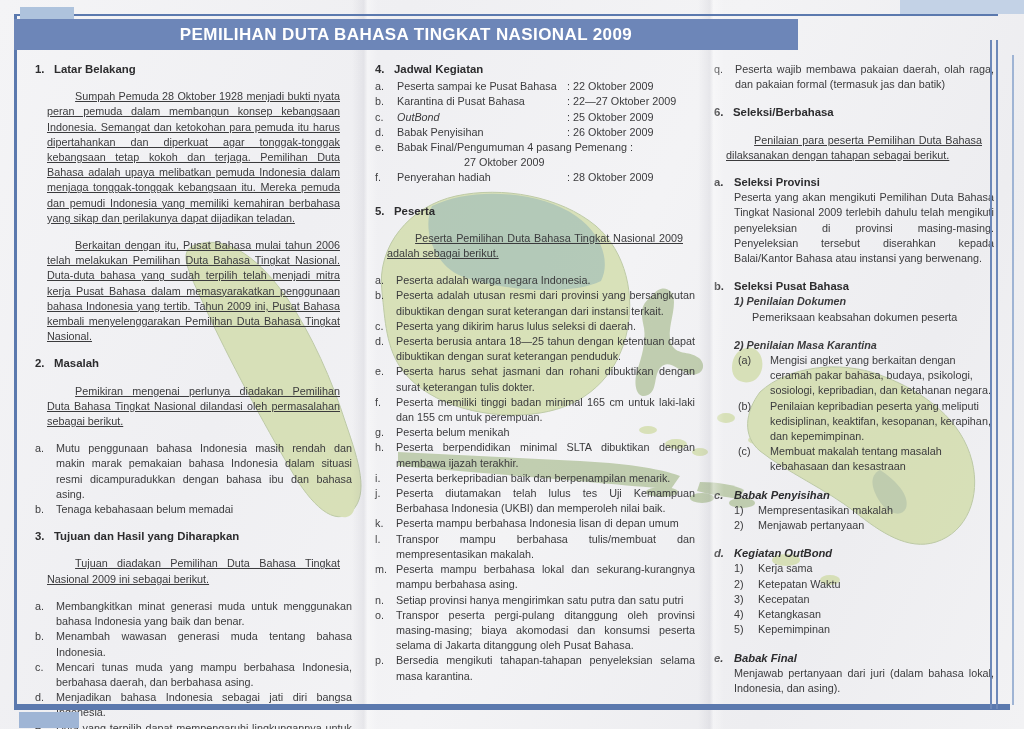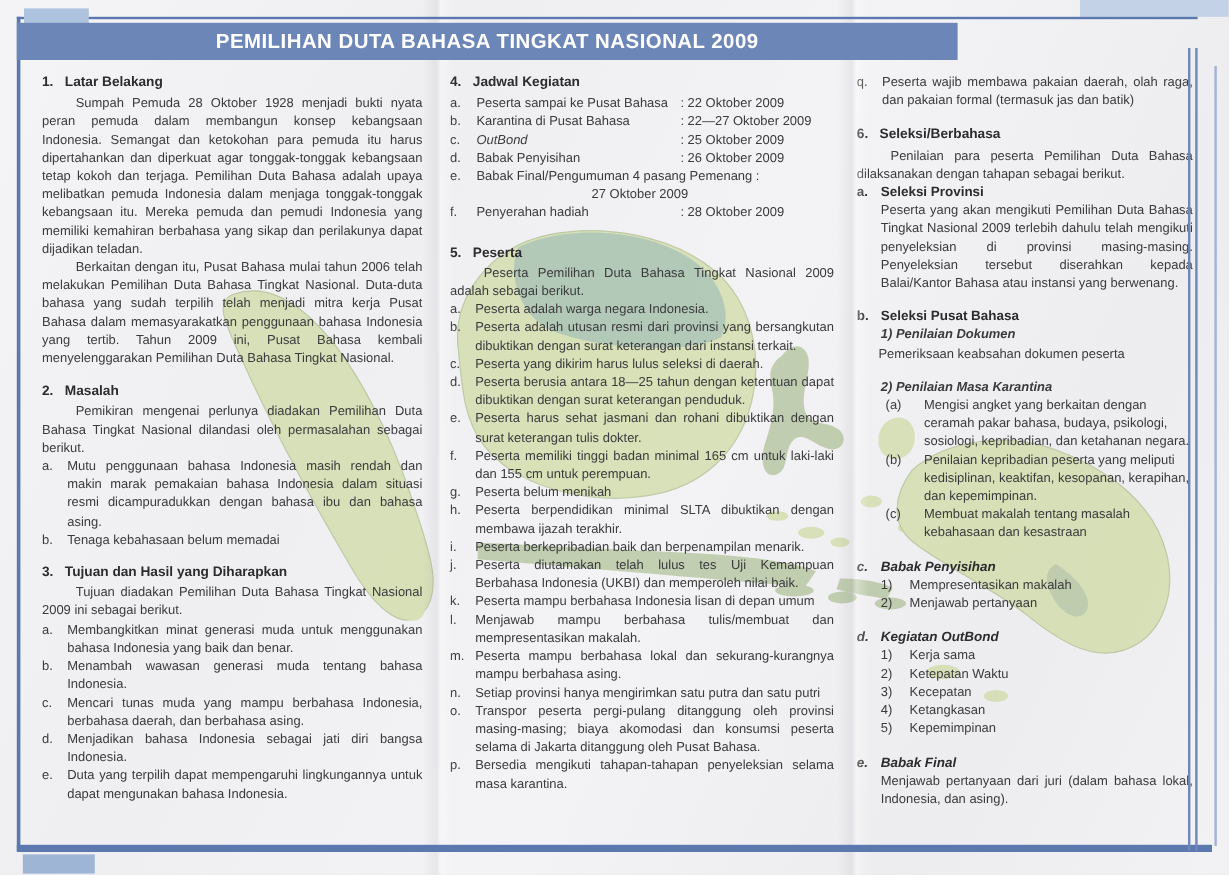--- a/index.html
+++ b/index.html
@@ -29,34 +29,34 @@
   
   .content{position:absolute;left:0;top:0;width:1024px;height:729px;z-index:2;
     font-size:10.8px;line-height:15.2px;}
   .col{position:absolute;top:62px;}
   .col1{left:35px;width:317px;}
   .col2{left:375px;width:320px;}
   .col3{left:714px;width:280px;}
   .h{display:flex;font-weight:bold;font-size:11.4px;margin:0 0 2px;color:#2c2c2e;}
   .h .n{width:19px;flex:none;}
   .sec{margin-bottom:12px;}
-  .p{margin:0;text-align:justify;text-indent:2.6em;}
+  .p{margin:12px;text-align:justify;text-indent:2.6em;text-decoration:underline;}
   .p0{margin:0;text-align:justify;}
   .item{display:flex;}
   .item .lbl{width:21px;flex:none;}
   .item .txt{flex:1;text-align:justify;}
   .sched{display:flex;}
   .sched .lbl{width:22px;flex:none;}
   .sched .nm{width:170px;flex:none;}
   .sched .dt{flex:1;}
-  .sched-cont{margin-left:118px;}
+  .sched-cont{margin-left:89px;}
   .it{font-style:italic;}
   .bi{font-weight:bold;font-style:italic;}
   .sub{margin-left:20px;}
-  .sub2{margin-left:18px;}
+  .sub2{margin-left:38px;}
   .pitem{display:flex;margin-left:24px;}
   .pitem .lbl{width:32px;flex:none;}
   .pitem .txt{flex:1;text-align:left;}
   .numit{display:flex;margin-left:20px;}
   .numit .lbl{width:24px;flex:none;}
   .numit .txt{flex:1;}
   .gap6{height:6px;} .gap13{height:13px;}
   .c3h{display:flex;font-weight:bold;font-size:11.2px;color:#2c2c2e;}
   .c3h .n{width:20px;flex:none;}
 </style>
@@ -257,21 +257,21 @@
         <div class="item">
             <span class="lbl">j.</span>
             <span class="txt">Peserta diutamakan telah lulus tes Uji Kemampuan Berbahasa Indonesia (UKBI) dan memperoleh nilai baik.</span>
           </div>
         <div class="item">
             <span class="lbl">k.</span>
             <span class="txt">Peserta mampu berbahasa Indonesia lisan di depan umum</span>
           </div>
         <div class="item">
             <span class="lbl">l.</span>
-            <span class="txt">Menjawab mampu berbahasa tulis/membuat dan mempresentasikan makalah.</span>
+            <span class="txt">Transpor mampu berbahasa tulis/membuat dan mempresentasikan makalah.</span>
           </div>
         <div class="item">
             <span class="lbl">m.</span>
             <span class="txt">Peserta mampu berbahasa lokal dan sekurang-kurangnya mampu berbahasa asing.</span>
           </div>
         <div class="item">
             <span class="lbl">n.</span>
             <span class="txt">Setiap provinsi hanya mengirimkan satu putra dan satu putri</span>
           </div>
         <div class="item">

